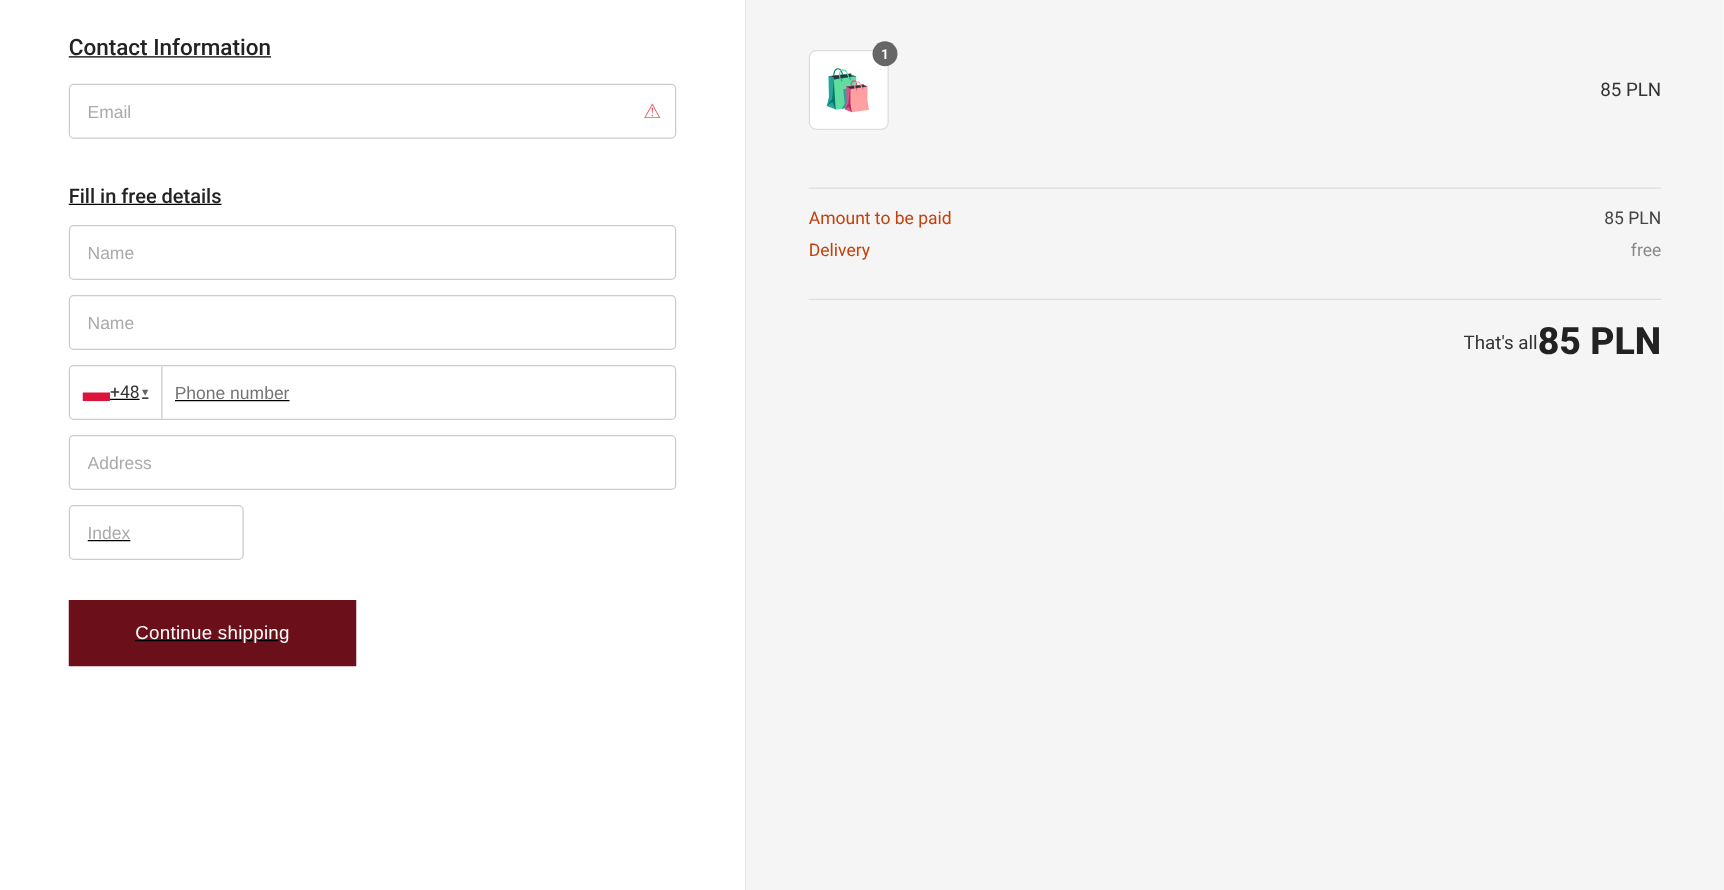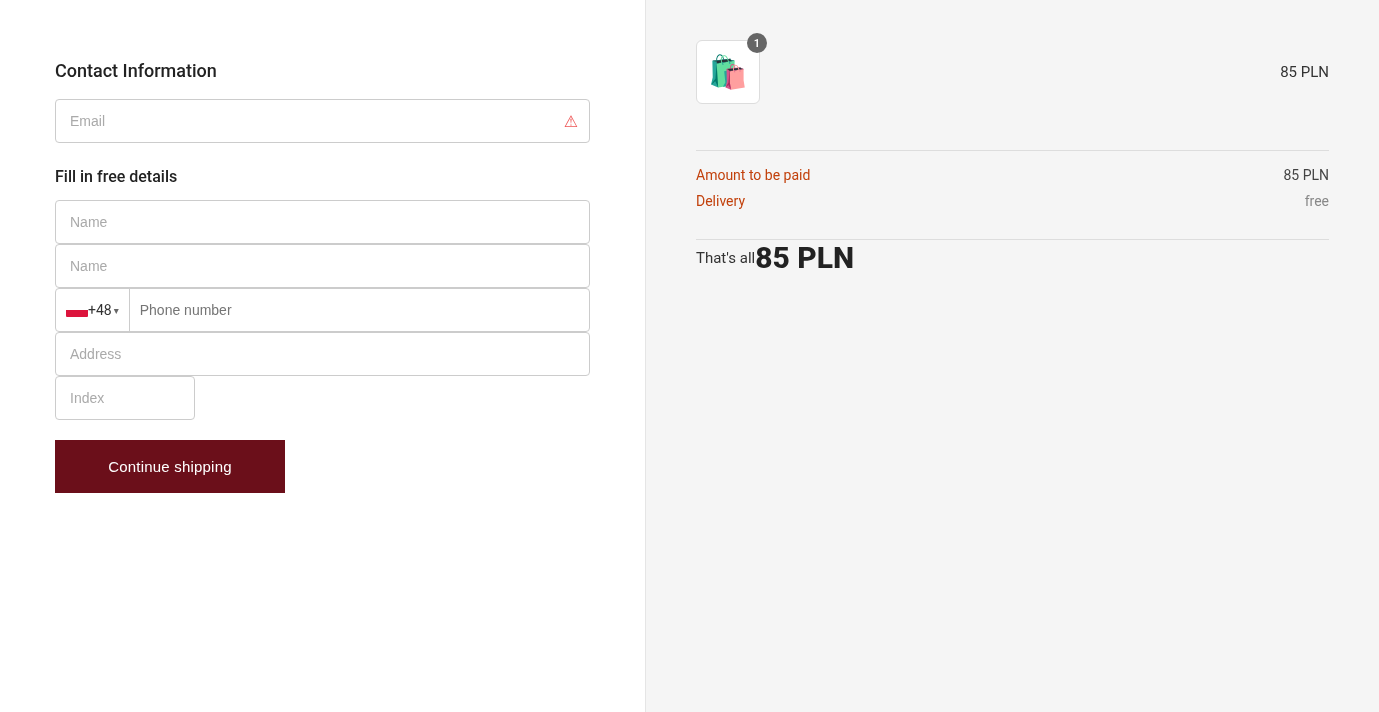--- a/index.html
+++ b/index.html
@@ -10,46 +10,48 @@
 
     body {
       font-family: -apple-system, BlinkMacSystemFont, 'Segoe UI', Roboto, sans-serif;
       display: flex;
       height: 712px;
       width: 1379px;
       overflow: hidden;
     }
 
     .left-panel {
-      width: 646px;
+      width: 597px;
       background: #ffffff;
-      padding: 60px 55px;
+      padding: 28px 55px;
       display: flex;
       flex-direction: column;
       gap: 0;
       border-right: 1px solid #e5e5e5;
       overflow-y: auto;
+      text-decoration: underline;
     }
 
     .right-panel {
       flex: 1;
       background: #f5f5f5;
       padding: 40px 50px;
       display: flex;
       flex-direction: column;
     }
 
     .section-title {
       font-size: 18px;
       font-weight: 500;
       color: #222;
       margin-bottom: 18px;
     }
 
     .form-group {
+      margin-bottom: 12px;
     }
 
     .form-input {
       width: 100%;
       padding: 13px 14px;
       border: 1px solid #ccc;
       border-radius: 4px;
       font-size: 14px;
       color: #333;
       outline: none;
@@ -284,23 +286,24 @@
       font-size: 14px;
       color: #444;
     }
 
     .summary-value.free {
       color: #888;
     }
 
     .total-row {
       display: flex;
-      justify-content: flex-start;
+      justify-content: flex-end;
       align-items: center;
       margin-top: 20px;
+      padding-top: 16px;
       border-top: 1px solid #ddd;
     }
 
     .total-label {
       font-size: 15px;
       color: #333;
     }
 
     .total-amount {
       font-size: 30px;

